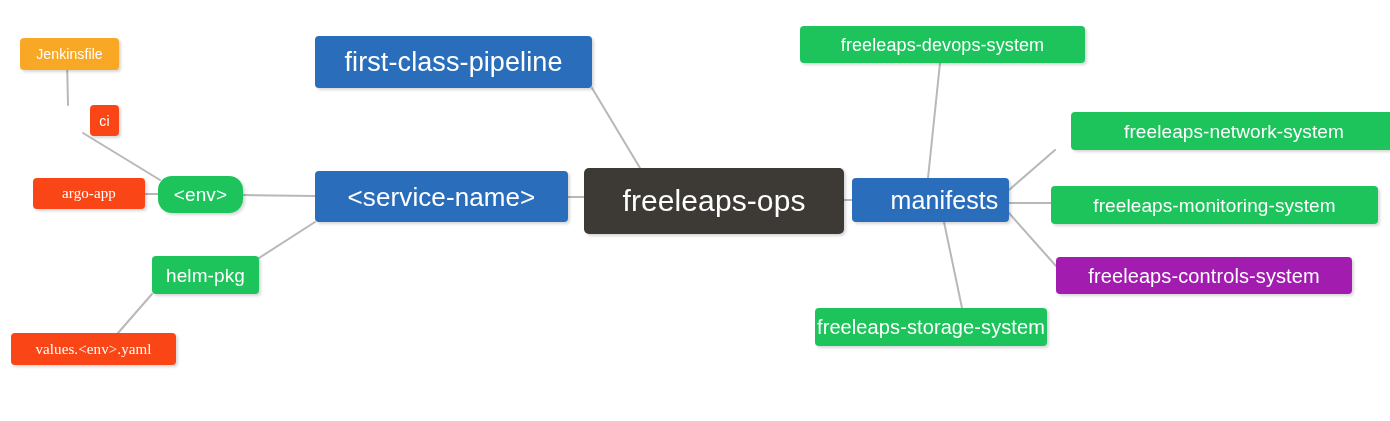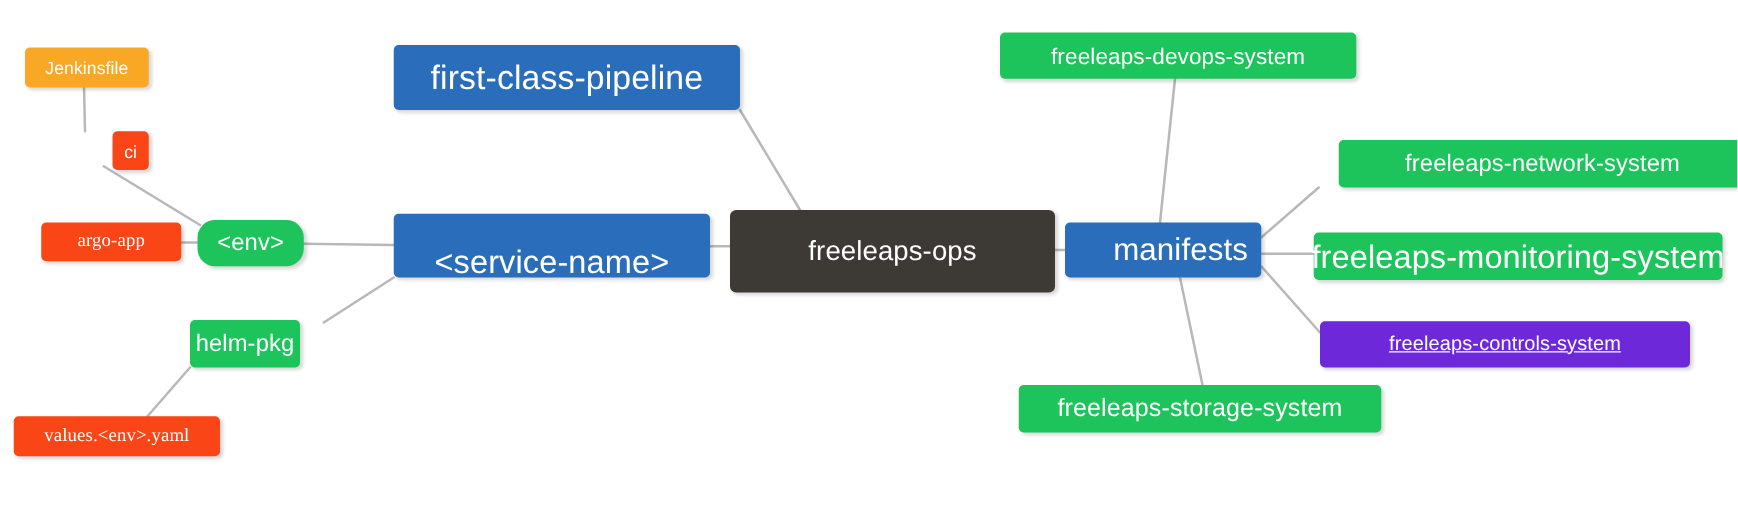--- a/index.html
+++ b/index.html
@@ -69,47 +69,47 @@
       </div>
       <div class="node" style="left: 54px; top: 105px; width: 29px; height: 31px; background: rgb(250, 70, 22); font-size: 14px; margin-left: 36px;">
         <span>ci</span>
       </div>
       <div class="node" style="left: 33px; top: 178px; width: 112px; height: 31px; background: rgb(250, 70, 22); font-size: 15px; font-family: Liberation Serif, serif;">
         <span>argo-app</span>
       </div>
       <div class="node" style="left: 158px; top: 176px; width: 85px; height: 37px; background: rgb(29, 196, 92); font-size: 19px; border-radius: 14px;">
         <span>&lt;env&gt;</span>
       </div>
-      <div class="node" style="left: 152px; top: 256px; width: 88px; height: 38px; background: rgb(29, 196, 92); font-size: 19px;">
+      <div class="node" style="left: 152px; top: 256px; width: 107px; height: 38px; background: rgb(29, 196, 92); font-size: 19px;">
         <span>helm-pkg</span>
       </div>
       <div class="node" style="left: 11px; top: 333px; width: 165px; height: 32px; background: rgb(250, 70, 22); font-size: 15px; font-family: Liberation Serif, serif;">
         <span>values.&lt;env&gt;.yaml</span>
       </div>
       <div class="node" style="left: 315px; top: 36px; width: 277px; height: 52px; background: rgb(42, 110, 187); font-size: 27px;">
         <span>first-class-pipeline</span>
       </div>
-      <div class="node" style="left: 315px; top: 171px; width: 253px; height: 51px; background: rgb(42, 110, 187); font-size: 26px; align-items: flex-end;">
+      <div class="node" style="left: 315px; top: 171px; width: 253px; height: 51px; background: rgb(42, 110, 187); font-size: 26px;">
         <span>&lt;service-name&gt;</span>
       </div>
-      <div class="node root" style="left: 584px; top: 168px; width: 260px; height: 66px; background: rgb(61, 57, 53); font-size: 22px;">
+      <div class="node root" style="left: 584px; top: 168px; width: 260px; height: 66px; background: rgb(61, 57, 53); font-size: 30px;">
         <span>freeleaps-ops</span>
       </div>
       <div class="node" style="left: 852px; top: 178px; width: 157px; height: 44px; background: rgb(42, 110, 187); font-size: 25px; padding-left: 28px;">
         <span>manifests</span>
       </div>
       <div class="node" style="left: 800px; top: 26px; width: 285px; height: 37px; background: rgb(29, 196, 92); font-size: 18px;">
         <span>freeleaps-devops-system</span>
       </div>
       <div class="node" style="left: 1055px; top: 112px; width: 326px; height: 38px; background: rgb(29, 196, 92); font-size: 19px; margin-left: 16px;">
         <span>freeleaps-network-system</span>
       </div>
-      <div class="node" style="left: 1051px; top: 186px; width: 327px; height: 38px; background: rgb(29, 196, 92); font-size: 26px;">
+      <div class="node" style="left: 1051px; top: 186px; width: 327px; height: 38px; background: rgb(29, 196, 92); font-size: 19px;">
         <span>freeleaps-monitoring-system</span>
       </div>
-      <div class="node" style="left: 1056px; top: 257px; width: 296px; height: 37px; background: #6d28d9; font-size: 16px; text-decoration: underline;">
+      <div class="node" style="left: 1056px; top: 257px; width: 296px; height: 37px; background: #a21caf; font-size: 20px;">
         <span>freeleaps-controls-system</span>
       </div>
-      <div class="node" style="left: 815px; top: 308px; width: 290px; height: 38px; background: rgb(29, 196, 92); font-size: 20px; justify-content: center;">
+      <div class="node" style="left: 815px; top: 308px; width: 232px; height: 38px; background: rgb(29, 196, 92); font-size: 20px; justify-content: center;">
         <span>freeleaps-storage-system</span>
       </div>
     </div>
 </div>
 
 </body></html>

